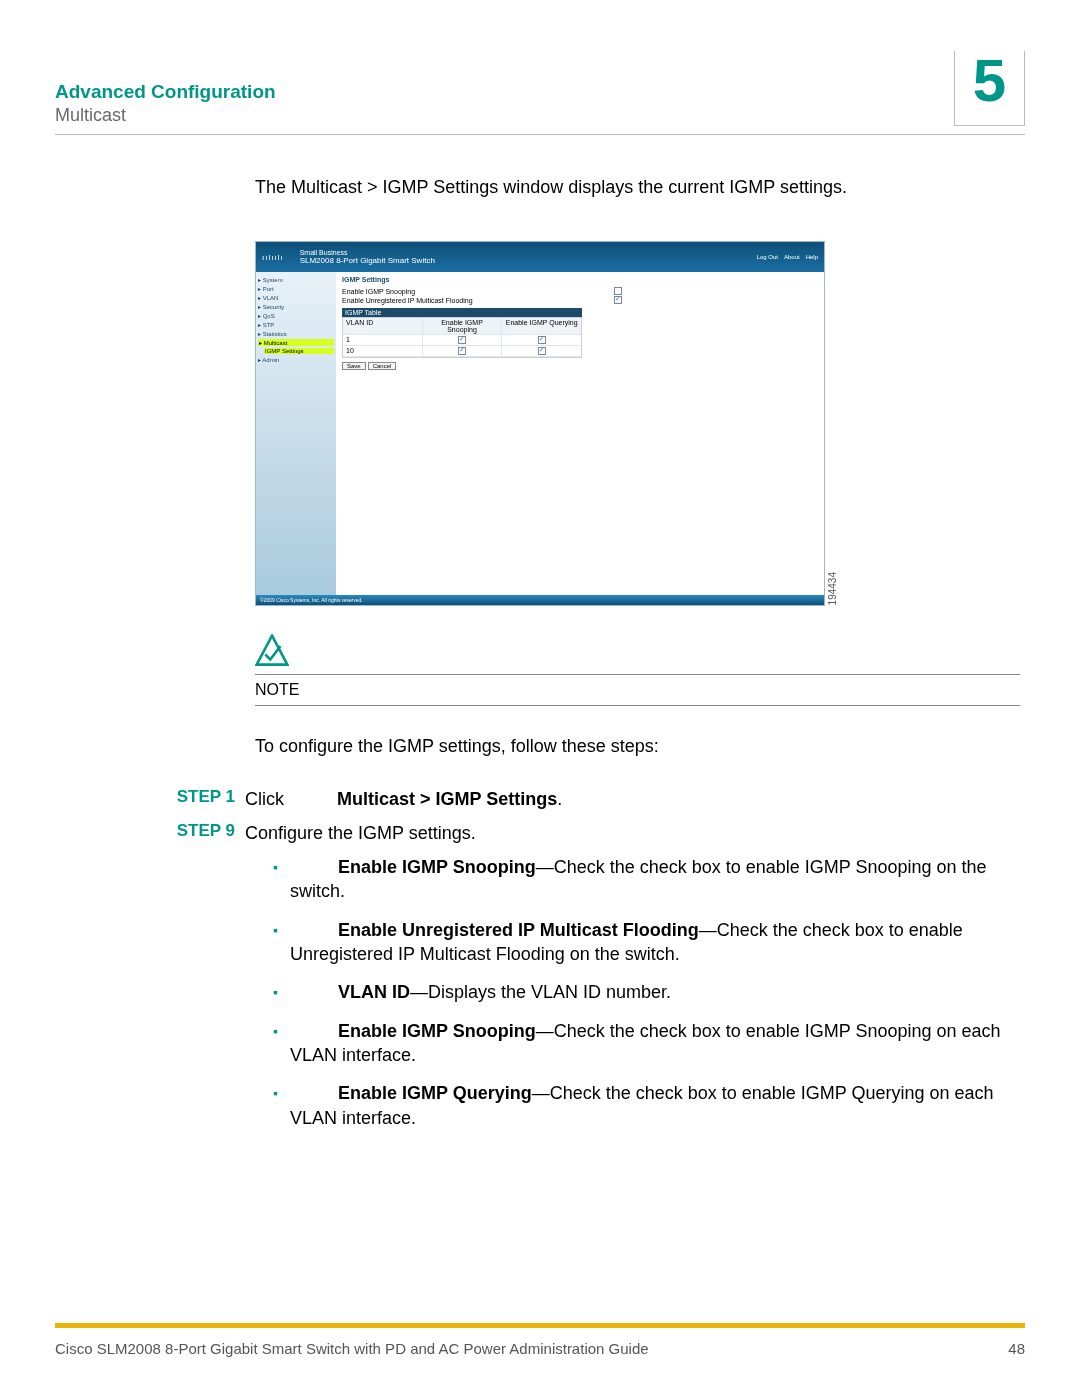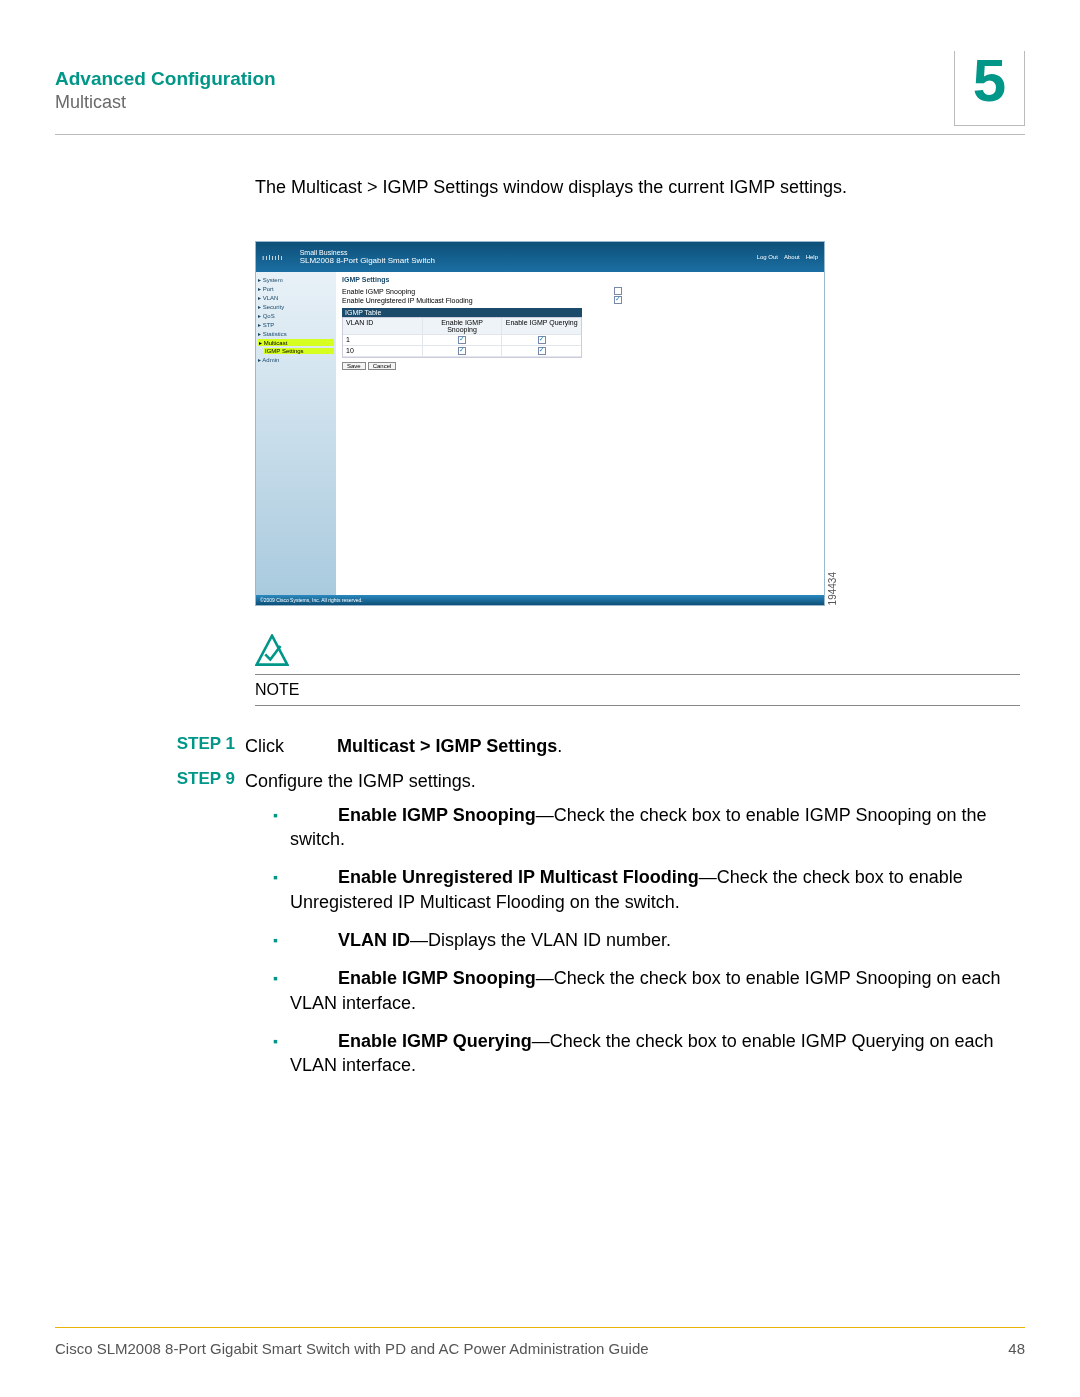--- a/index.html
+++ b/index.html
@@ -10,21 +10,21 @@
     background: #fff;
     position: relative;
     color: #000;
   }
   .page {
     padding: 55px 55px 0 55px;
   }
   .header-row {
     display: flex;
     justify-content: space-between;
-    align-items: center;
+    align-items: flex-end;
     margin-bottom: 8px;
   }
   .header-left { }
   .section-title {
     color: #009688;
     font-weight: bold;
     font-size: 19px;
     margin-bottom: 2px;
   }
   .subsection {
@@ -184,21 +184,21 @@
     color:#009688;
     font-size:14px;
     line-height:24px;
   }
   b { font-weight:bold;margin-left:48px; }
 
   .page-footer {
     position:absolute;
     left:55px; right:55px;
     bottom: 40px;
-    border-top:1px solid #eab308;
+    border-top:5px solid #eab308;
     padding-top: 12px;
     display:flex;
     justify-content:space-between;
     font-size: 15px;
     color:#555;
   }
 </style>
 </head>
 <body>
 
@@ -286,20 +286,21 @@
   <div class="note-block">
     <svg class="note-icon" viewBox="0 0 40 40">
       <polygon points="20,2 38,36 2,36" fill="none" stroke="#009688" stroke-width="3"></polygon>
       <path d="M12,24 L18,30 L30,14" fill="none" stroke="#009688" stroke-width="3"></path>
     </svg>
     <div class="note-line">
       <span class="note-label">NOTE</span>
     </div>
   </div>
 
+  <div class="body-text" style="margin-bottom:28px">To configure the IGMP settings, follow these steps:</div>
 
   <div class="steps">
     <div class="step-row">
       <div class="step-label">STEP 1</div>
       <div class="step-body">
         <span>Click </span><b>Multicast &gt; IGMP Settings</b><span>.</span>
       </div>
     </div>
     <div class="step-row">
       <div class="step-label">STEP 9</div>

